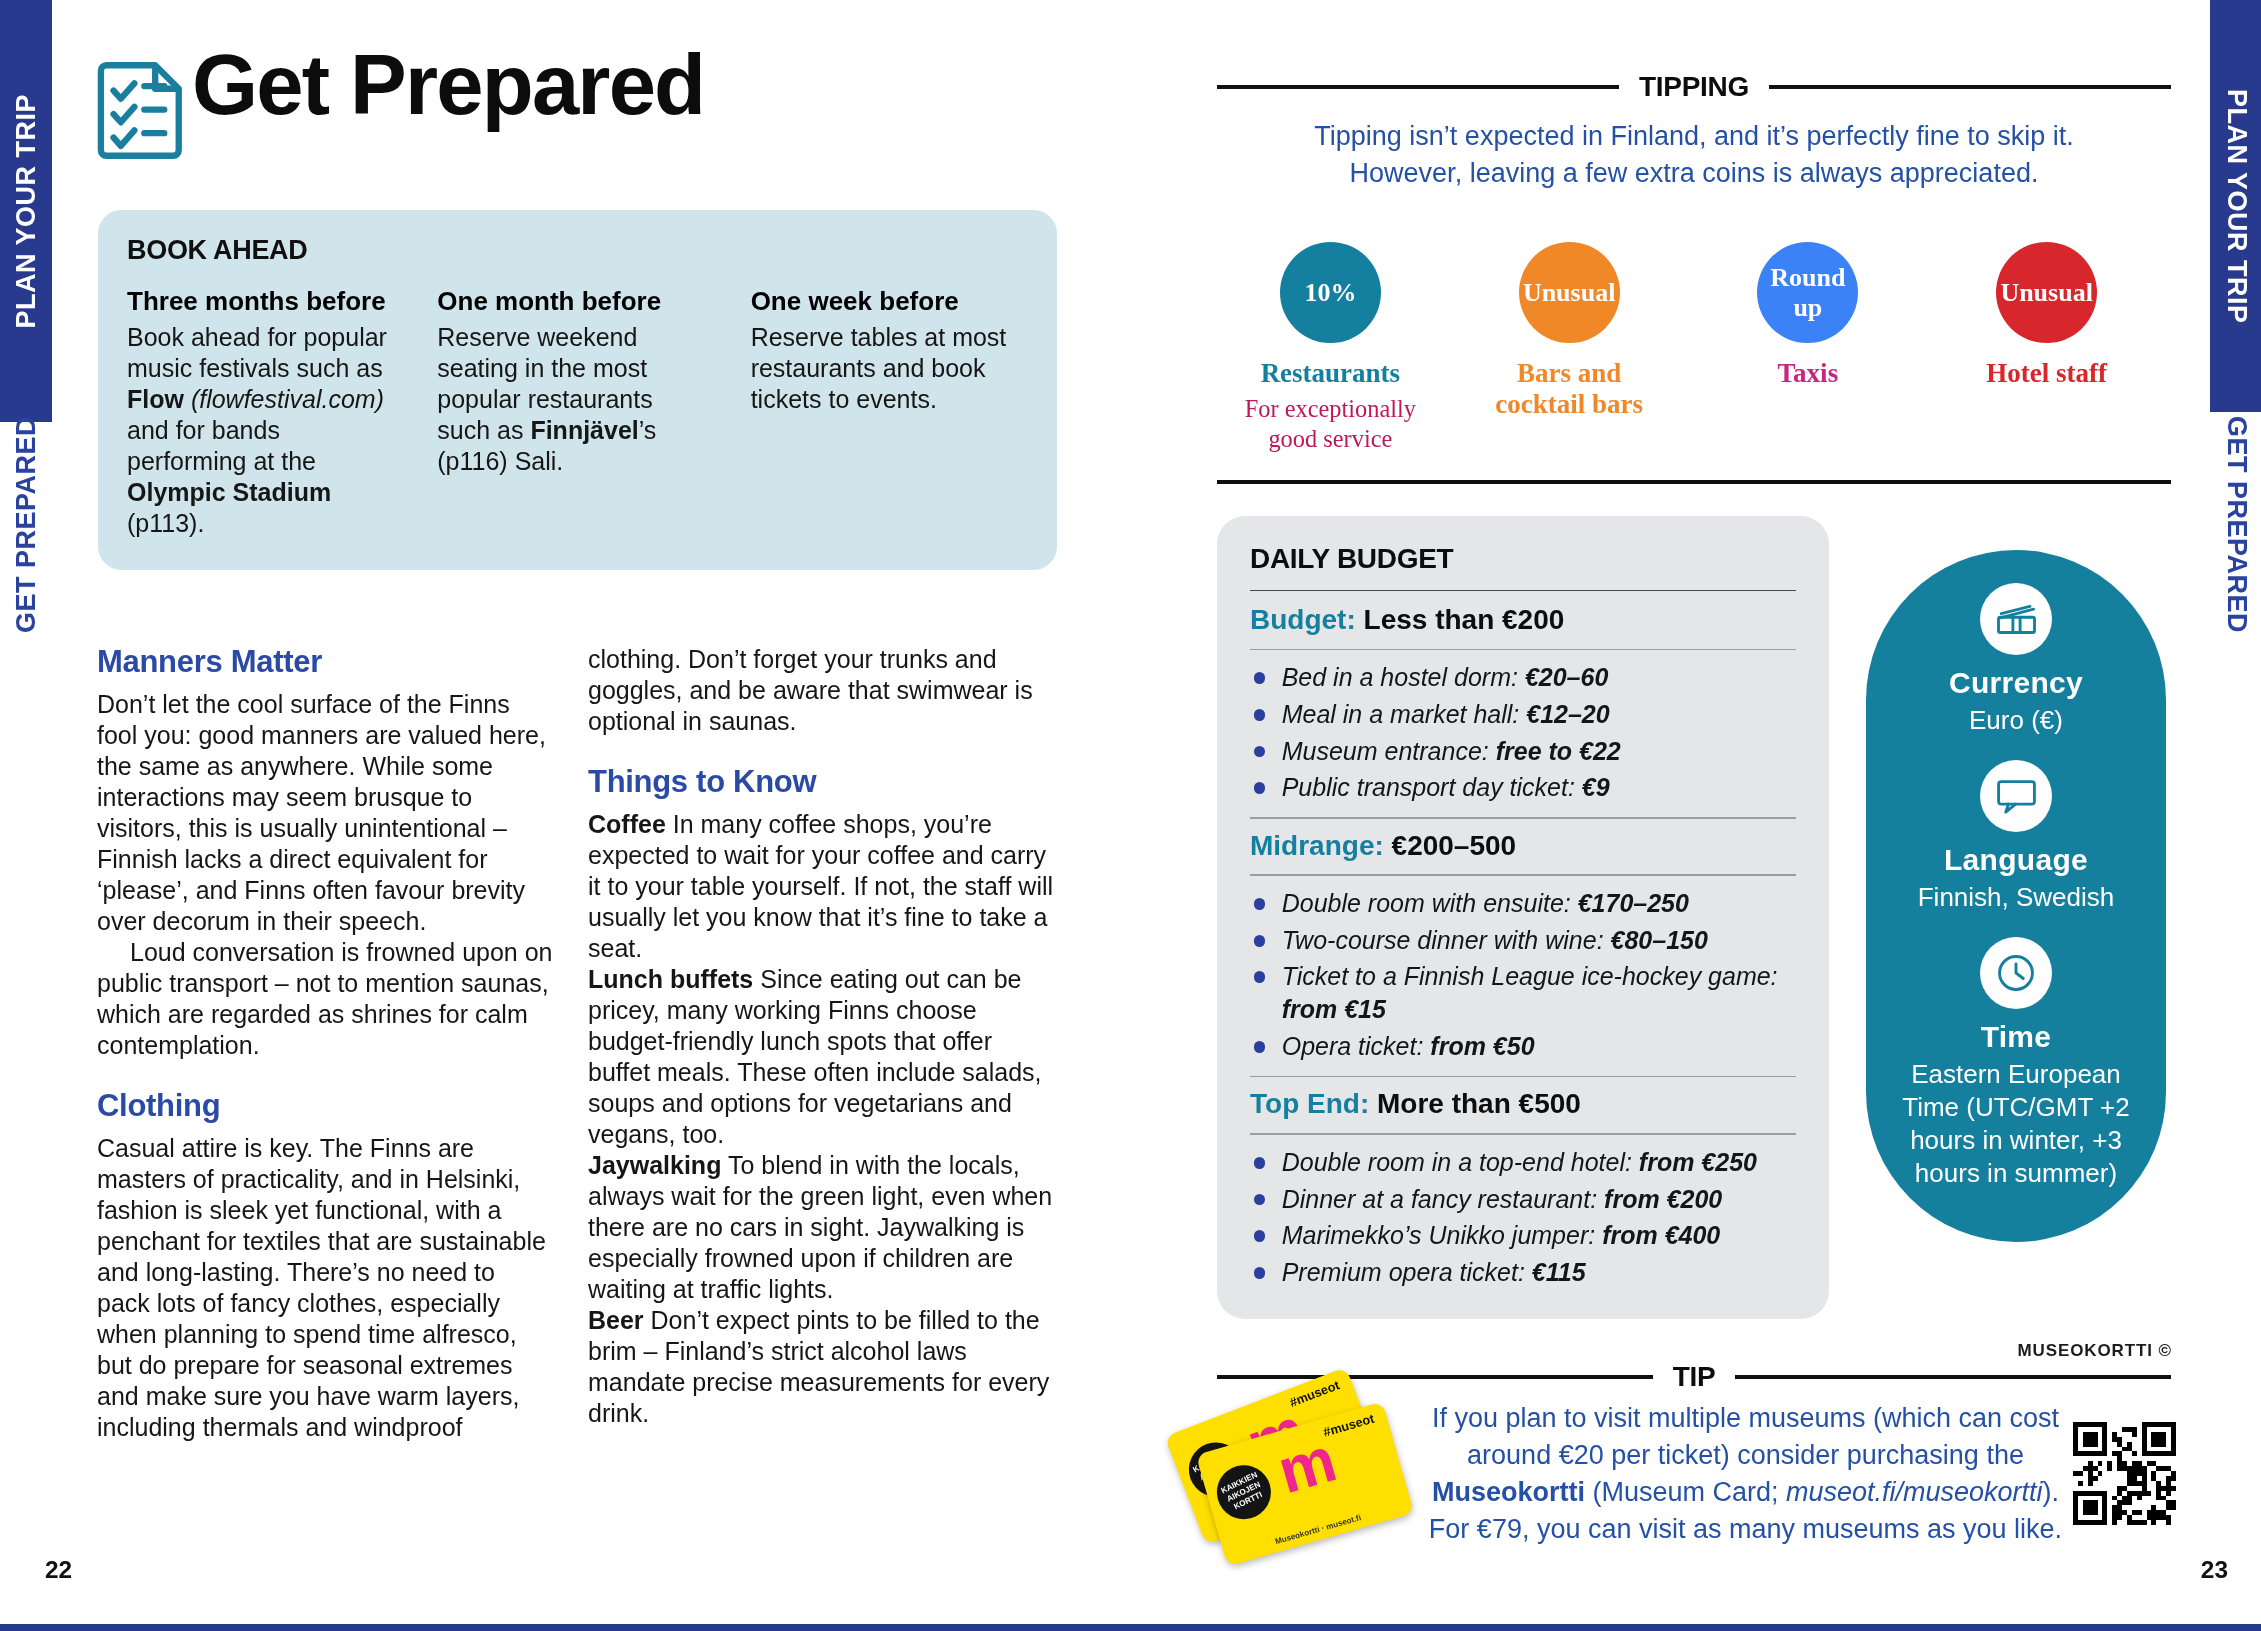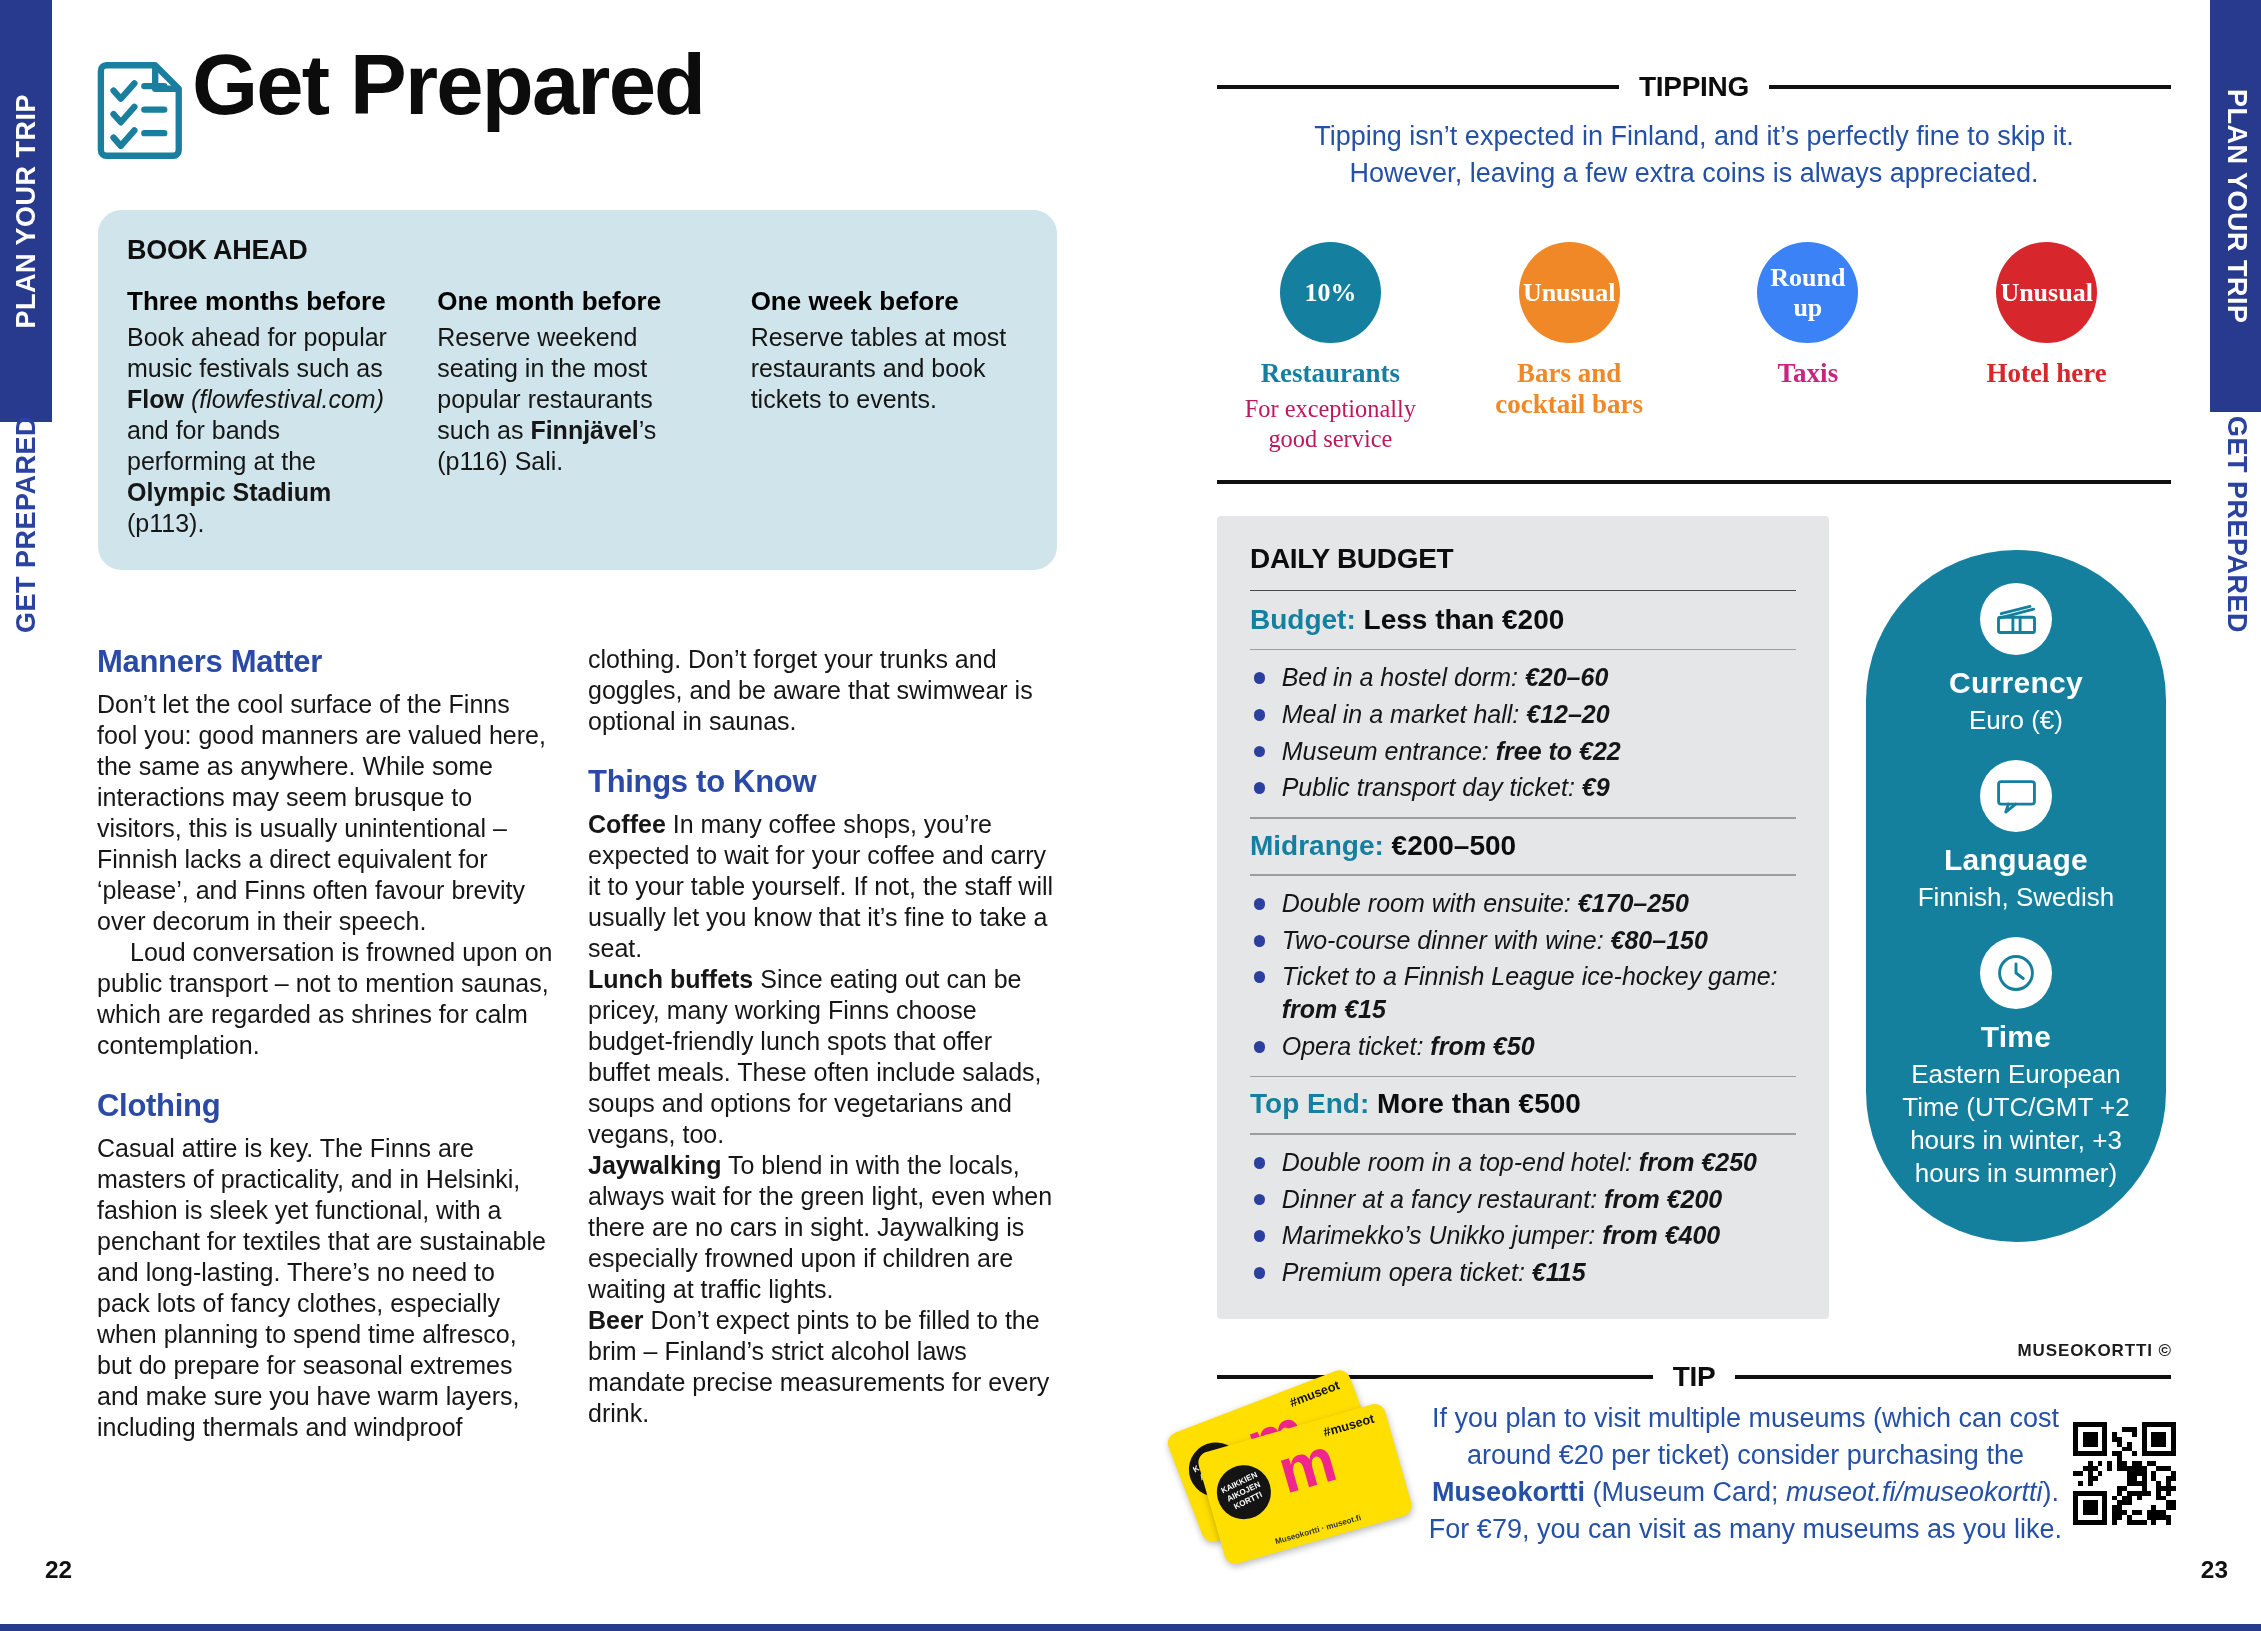--- a/index.html
+++ b/index.html
@@ -43,21 +43,21 @@
   .tip-intro{text-align:center;color:#2450A6;font-size:27px;line-height:37px;}
   .tiprow{display:flex;}
   .tipcell{width:239px;text-align:center;font-family:Liberation Serif, serif;}
   .tipcircle{width:101px;height:101px;border-radius:50%;margin:0 auto;display:flex;align-items:center;
              justify-content:center;color:#fff;font-weight:700;font-size:26px;line-height:28px;text-align:center;}
   .tiplabel{margin-top:14.5px;font-size:27px;font-weight:700;line-height:31px;}
   .tipsub{margin-top:5.4px;font-size:24.4px;line-height:30px;color:#be185d;}
   .blackrule{height:3.6px;background:#101010;}
 
   
-  .budget{background:#E5E6E8;border-radius:4px;padding:27px 33px;box-sizing:border-box;}
+  .budget{background:#E5E6E8;border-radius:28px;padding:27px 33px;box-sizing:border-box;}
   .budget h3{margin:0;font-size:28px;font-weight:800;letter-spacing:-0.3px;color:#0d0d0d;}
   .budget .hr-dark{height:1.8px;background:#4a4a4a;margin:14.5px 0 12.7px 0;}
   .budget .hr-lite{height:1.8px;background:#9a9da1;margin:12.7px 0 11px 0;}
   .bsec-label{font-size:28px;font-weight:700;color:#0d0d0d;}
   .bsec-label .teal{color:#147F9F;}
   .budget ul{list-style:none;margin:0;padding:0;}
   .budget li{display:flex;margin:0 0 3.6px 0;}
   .budget li .dot{flex:0 0 11.8px;width:11.8px;height:11.8px;border-radius:50%;background:#2B3F9E;margin:11px 16.3px 0 3.6px;}
   .budget li .txt{font-size:25px;line-height:33px;color:#151515;font-style:italic;}
 
@@ -183,21 +183,21 @@
     <div class="tipcell">
       <div class="tipcircle" style="line-height: 30px; background: #3b82f6;">
           <span style="display:inline-block;max-width:81px;">Round up</span>
         </div>
       <div class="tiplabel" style="color: rgb(201, 36, 127);">Taxis</div>
     </div>
     <div class="tipcell">
       <div class="tipcircle" style="background: rgb(215, 38, 44);">
           <span>Unusual</span>
         </div>
-      <div class="tiplabel" style="color: rgb(215, 38, 44);">Hotel here</div>
+      <div class="tiplabel" style="color: rgb(215, 38, 44);">Hotel staff</div>
     </div>
   </div>
 
   <div class="abs blackrule" style="left:1217px;top:480px;width:954px;"></div>
 
   <div class="abs budget" style="left:1217px;top:516px;width:612px;">
     <h3>DAILY BUDGET</h3>
     <div class="hr-dark"></div>
 
     <div class="bsec-label"><span class="teal">Budget:</span><b> Less than €200</b></div>

